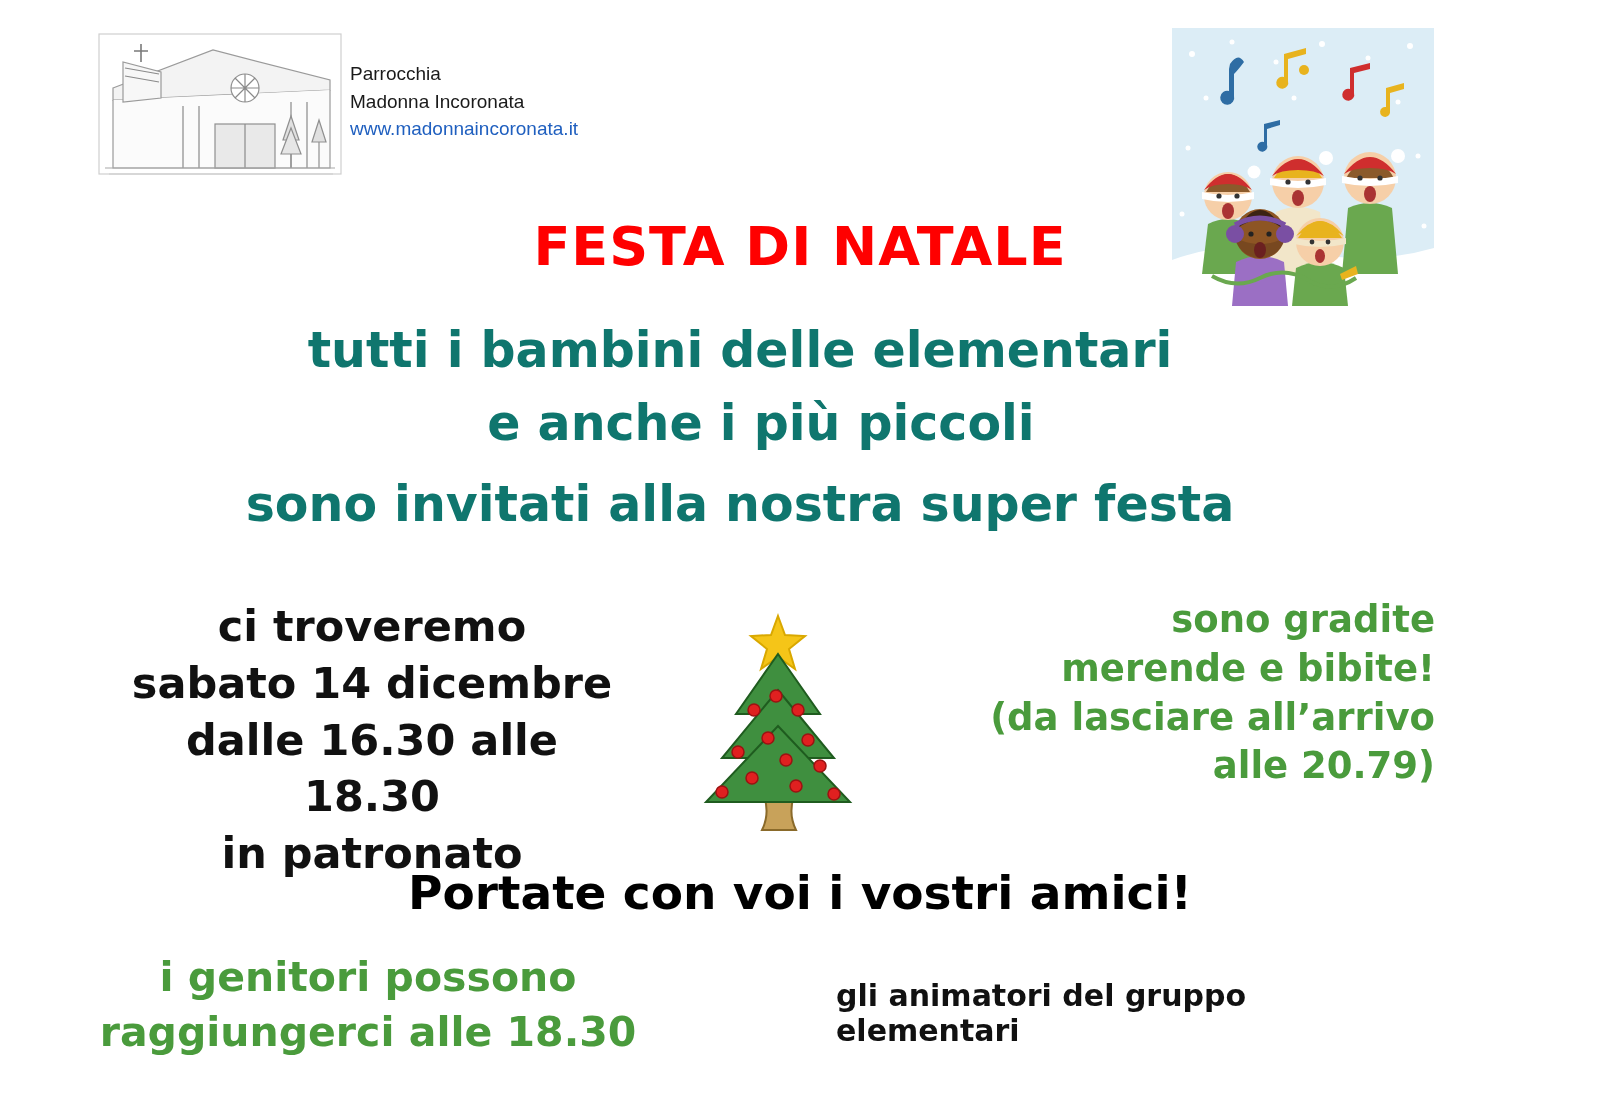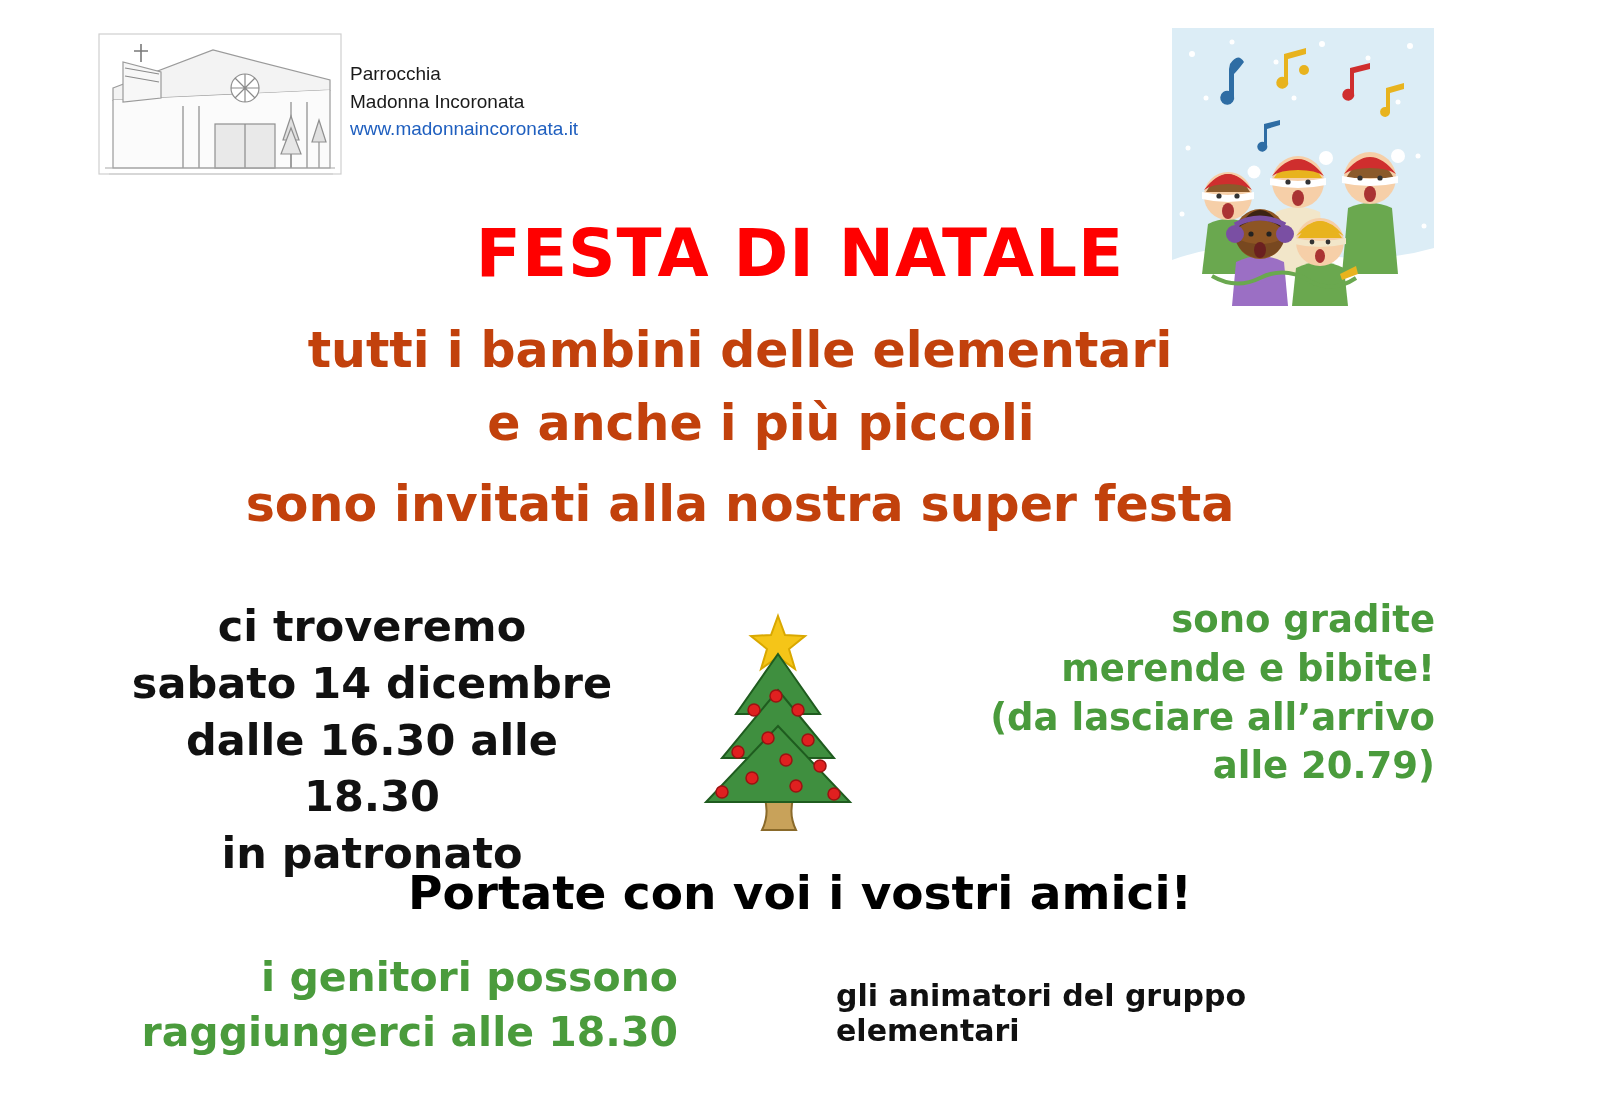--- a/index.html
+++ b/index.html
@@ -51,31 +51,31 @@
   }
 
   
   .title-main {
     position: absolute;
     left: 0;
     top: 215px;
     width: 1600px;
     text-align: center;
     color: #ff0000;
-    font-size: 66px;
+    font-size: 54px;
     font-weight: bold;
     letter-spacing: 1px;
     font-family: "DejaVu Sans", sans-serif;
   }
   .subtitle {
     position: absolute;
     left: 0;
     width: 1480px;
     text-align: center;
-    color: #c2410c;
+    color: #0f766e;
     font-size: 49px;
     font-weight: bold;
     font-family: "DejaVu Sans", sans-serif;
   }
   .subtitle.l1 { top: 322px; }
   .subtitle.l2 { top: 395px; margin-left: 21px; }
   .subtitle.l3 { top: 476px; text-align: center; }
 
   
   .when-block {
@@ -121,21 +121,21 @@
     font-size: 47px;
     font-weight: bold;
     color: #000000;
     font-family: "DejaVu Sans", sans-serif;
   }
   .parents-block {
     position: absolute;
     left: 58px;
     top: 950px;
     width: 620px;
-    text-align: right;
+    text-align: center;
     font-size: 41px;
     font-weight: bold;
     line-height: 1.35;
     color: #4a9b3c;
     font-family: "DejaVu Sans", sans-serif;
   }
   .signature {
     position: absolute;
     left: 836px;
     top: 978px;

